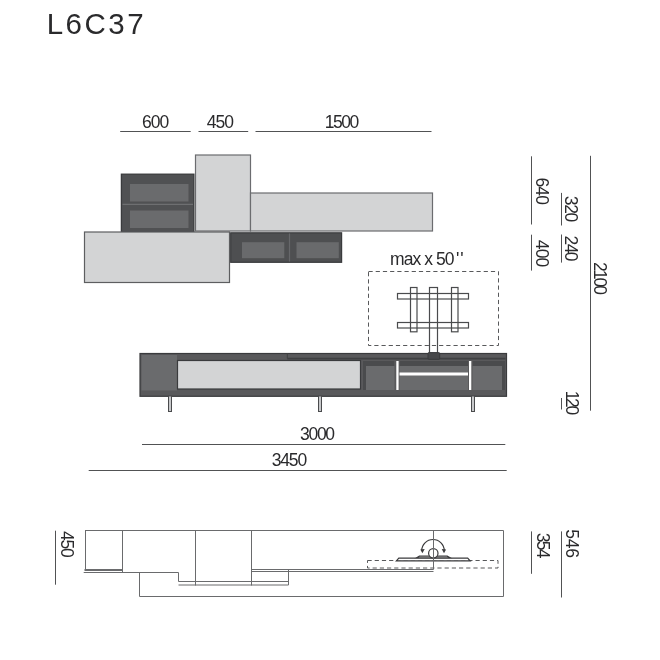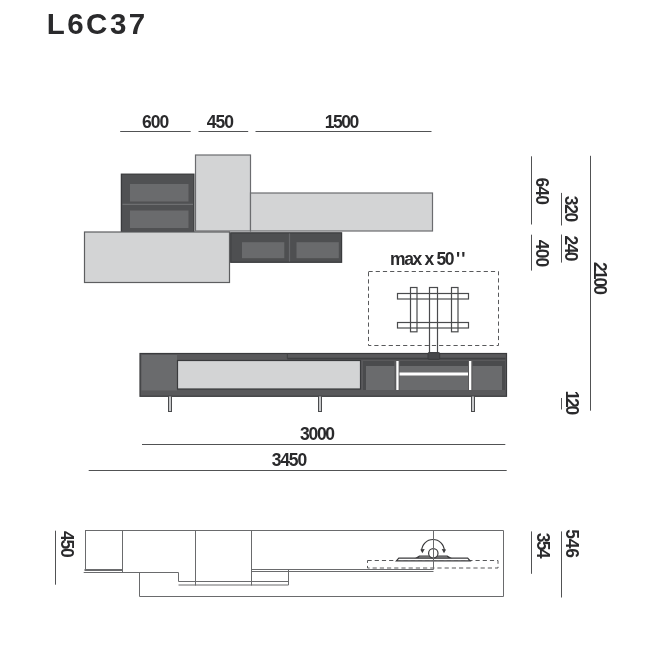--- a/index.html
+++ b/index.html
@@ -1,16 +1,16 @@
 <!DOCTYPE html>
 <html><head>
 <meta charset="utf-8">
 <style>
 html,body{margin:0;padding:0;background:#ffffff;}
-#page{width:660px;height:660px;position:relative;background:#ffffff;overflow:hidden;font-weight:bold;}
+#page{width:660px;height:660px;position:relative;background:#ffffff;overflow:hidden;}
 text{font-family:"Liberation Sans",sans-serif;fill:#2a2a2c;}
 </style>
 </head>
 <body>
 <div id="page">
 <svg width="660" height="660" viewBox="0 0 660 660">
 
 <text x="46.7" y="33.8" font-size="29.5" style="letter-spacing:2.5px" fill="#1c1c1e">L6C37</text>
 
 <g>

